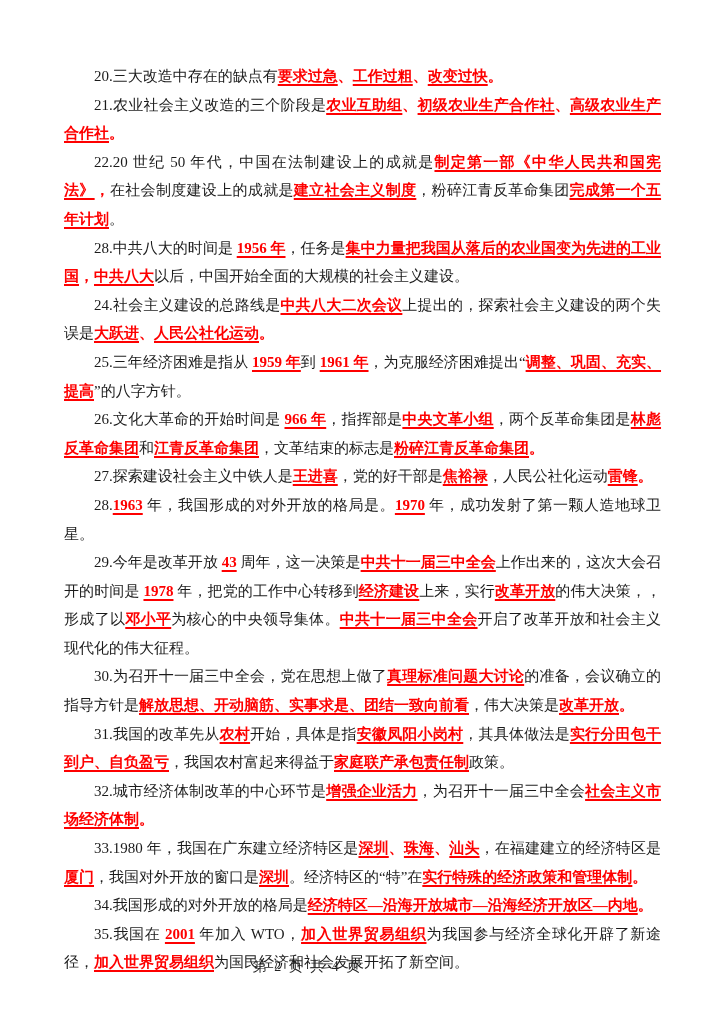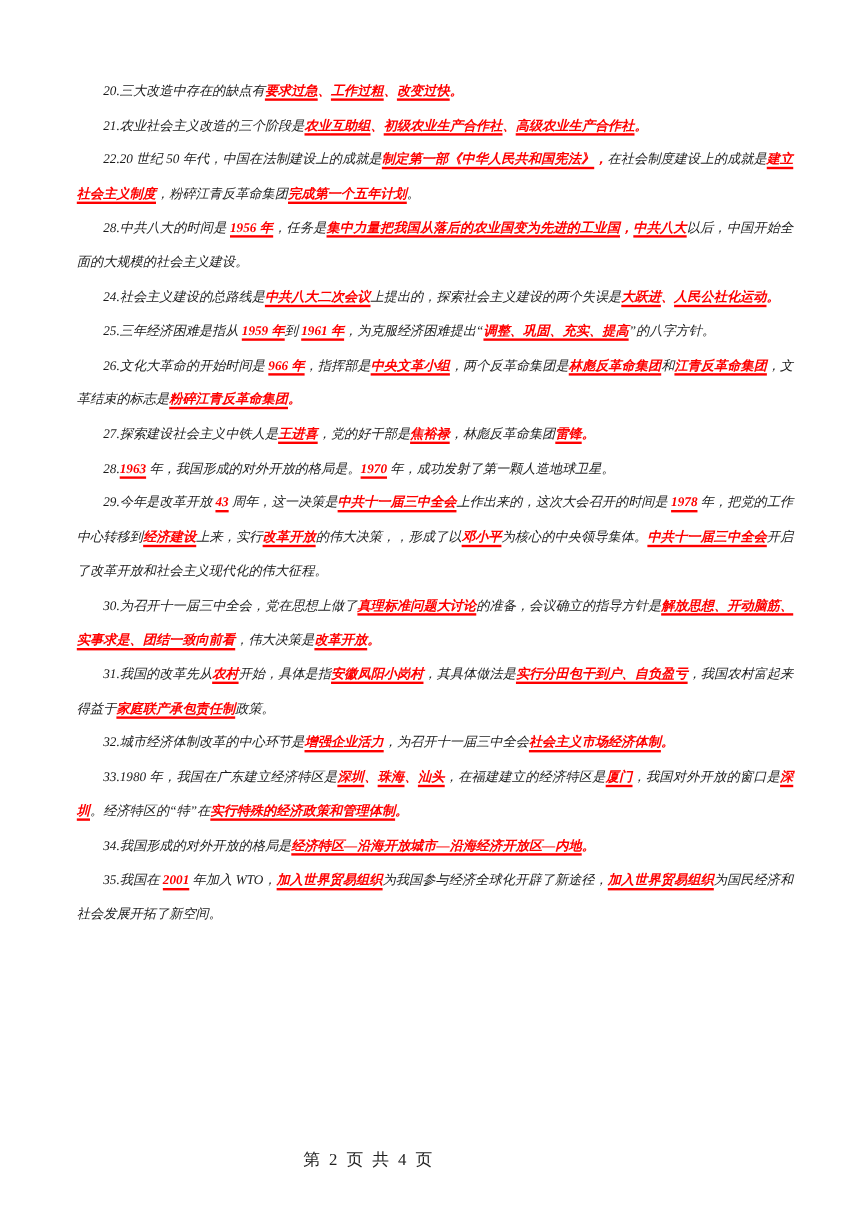--- a/index.html
+++ b/index.html
@@ -18,24 +18,23 @@
     position: relative;
     overflow: hidden;
     font-family: "Liberation Serif", "DejaVu Serif", serif;
   }
   .doc-body {
     position: absolute;
     left: 64px;
     top: 62px;
     width: 597px;
     color: var(--body-text);
-    font-size: 11px;
+    font-size: 15px;
     line-height: 28.6px;
     text-align: justify;
-    font-style: italic;
   }
   .para {
     margin: 0;
     padding: 0;
     text-indent: 2em;
   }
   .seg-normal {
     color: var(--body-text);
   }
   .seg-answer {
@@ -65,21 +64,21 @@
 <body>
 
 <div class="doc-body">
     <p class="para"><span class="seg-normal">20.三大改造中存在的缺点有</span><span class="seg-answer">要求过急</span><span class="seg-answer-punct">、</span><span class="seg-answer">工作过粗</span><span class="seg-answer-punct">、</span><span class="seg-answer">改变过快</span><span class="seg-answer-punct">。</span></p>
     <p class="para"><span class="seg-normal">21.农业社会主义改造的三个阶段是</span><span class="seg-answer">农业互助组</span><span class="seg-answer-punct">、</span><span class="seg-answer">初级农业生产合作社</span><span class="seg-answer-punct">、</span><span class="seg-answer">高级农业生产合作社</span><span class="seg-answer-punct">。</span></p>
     <p class="para"><span class="seg-normal">22.20 世纪 50 年代，中国在法制建设上的成就是</span><span class="seg-answer">制定第一部《中华人民共和国宪法》</span><span class="seg-answer-punct">，</span><span class="seg-normal">在社会制度建设上的成就是</span><span class="seg-answer">建立社会主义制度</span><span class="seg-normal">，粉碎江青反革命集团</span><span class="seg-answer">完成第一个五年计划</span><span class="seg-normal">。</span></p>
     <p class="para"><span class="seg-normal">28.中共八大的时间是 </span><span class="seg-answer">1956 年</span><span class="seg-normal">，任务是</span><span class="seg-answer">集中力量把我国从落后的农业国变为先进的工业国</span><span class="seg-answer-punct">，</span><span class="seg-answer">中共八大</span><span class="seg-normal">以后，中国开始全面的大规模的社会主义建设。</span></p>
     <p class="para"><span class="seg-normal">24.社会主义建设的总路线是</span><span class="seg-answer">中共八大二次会议</span><span class="seg-normal">上提出的，探索社会主义建设的两个失误是</span><span class="seg-answer">大跃进</span><span class="seg-answer-punct">、</span><span class="seg-answer">人民公社化运动</span><span class="seg-answer-punct">。</span></p>
     <p class="para"><span class="seg-normal">25.三年经济困难是指从 </span><span class="seg-answer">1959 年</span><span class="seg-normal">到 </span><span class="seg-answer">1961 年</span><span class="seg-normal">，为克服经济困难提出“</span><span class="seg-answer">调整、巩固、充实、提高</span><span class="seg-normal">”的八字方针。</span></p>
     <p class="para"><span class="seg-normal">26.文化大革命的开始时间是 </span><span class="seg-answer">966 年</span><span class="seg-normal">，指挥部是</span><span class="seg-answer">中央文革小组</span><span class="seg-normal">，两个反革命集团是</span><span class="seg-answer">林彪反革命集团</span><span class="seg-normal">和</span><span class="seg-answer">江青反革命集团</span><span class="seg-normal">，文革结束的标志是</span><span class="seg-answer">粉碎江青反革命集团</span><span class="seg-answer-punct">。</span></p>
-    <p class="para"><span class="seg-normal">27.探索建设社会主义中铁人是</span><span class="seg-answer">王进喜</span><span class="seg-normal">，党的好干部是</span><span class="seg-answer">焦裕禄</span><span class="seg-normal">，林彪反革命集团</span><span class="seg-answer">雷锋</span><span class="seg-answer-punct">。</span></p>
+    <p class="para"><span class="seg-normal">27.探索建设社会主义中铁人是</span><span class="seg-answer">王进喜</span><span class="seg-normal">，党的好干部是</span><span class="seg-answer">焦裕禄</span><span class="seg-normal">，人民公社化运动</span><span class="seg-answer">雷锋</span><span class="seg-answer-punct">。</span></p>
     <p class="para"><span class="seg-normal">28.</span><span class="seg-answer">1963</span><span class="seg-normal"> 年，我国形成的对外开放的格局是。</span><span class="seg-answer">1970</span><span class="seg-normal"> 年，成功发射了第一颗人造地球卫星。</span></p>
     <p class="para"><span class="seg-normal">29.今年是改革开放 </span><span class="seg-answer">43</span><span class="seg-normal"> 周年，这一决策是</span><span class="seg-answer">中共十一届三中全会</span><span class="seg-normal">上作出来的，这次大会召开的时间是 </span><span class="seg-answer">1978</span><span class="seg-normal"> 年，把党的工作中心转移到</span><span class="seg-answer">经济建设</span><span class="seg-normal">上来，实行</span><span class="seg-answer">改革开放</span><span class="seg-normal">的伟大决策，，形成了以</span><span class="seg-answer">邓小平</span><span class="seg-normal">为核心的中央领导集体。</span><span class="seg-answer">中共十一届三中全会</span><span class="seg-normal">开启了改革开放和社会主义现代化的伟大征程。</span></p>
     <p class="para"><span class="seg-normal">30.为召开十一届三中全会，党在思想上做了</span><span class="seg-answer">真理标准问题大讨论</span><span class="seg-normal">的准备，会议确立的指导方针是</span><span class="seg-answer">解放思想、开动脑筋、实事求是、团结一致向前看</span><span class="seg-normal">，伟大决策是</span><span class="seg-answer">改革开放</span><span class="seg-answer-punct">。</span></p>
     <p class="para"><span class="seg-normal">31.我国的改革先从</span><span class="seg-answer">农村</span><span class="seg-normal">开始，具体是指</span><span class="seg-answer">安徽凤阳小岗村</span><span class="seg-normal">，其具体做法是</span><span class="seg-answer">实行分田包干到户、自负盈亏</span><span class="seg-normal">，我国农村富起来得益于</span><span class="seg-answer">家庭联产承包责任制</span><span class="seg-normal">政策。</span></p>
     <p class="para"><span class="seg-normal">32.城市经济体制改革的中心环节是</span><span class="seg-answer">增强企业活力</span><span class="seg-normal">，为召开十一届三中全会</span><span class="seg-answer">社会主义市场经济体制</span><span class="seg-answer-punct">。</span></p>
     <p class="para"><span class="seg-normal">33.1980 年，我国在广东建立经济特区是</span><span class="seg-answer">深圳</span><span class="seg-answer-punct">、</span><span class="seg-answer">珠海</span><span class="seg-answer-punct">、</span><span class="seg-answer">汕头</span><span class="seg-normal">，在福建建立的经济特区是</span><span class="seg-answer">厦门</span><span class="seg-normal">，我国对外开放的窗口是</span><span class="seg-answer">深圳</span><span class="seg-normal">。经济特区的“特”在</span><span class="seg-answer">实行特殊的经济政策和管理体制</span><span class="seg-answer-punct">。</span></p>
     <p class="para"><span class="seg-normal">34.我国形成的对外开放的格局是</span><span class="seg-answer">经济特区—沿海开放城市—沿海经济开放区—内地</span><span class="seg-answer-punct">。</span></p>
     <p class="para"><span class="seg-normal">35.我国在 </span><span class="seg-answer">2001</span><span class="seg-normal"> 年加入 WTO，</span><span class="seg-answer">加入世界贸易组织</span><span class="seg-normal">为我国参与经济全球化开辟了新途径，</span><span class="seg-answer">加入世界贸易组织</span><span class="seg-normal">为国民经济和社会发展开拓了新空间。</span></p>
   </div>
 

